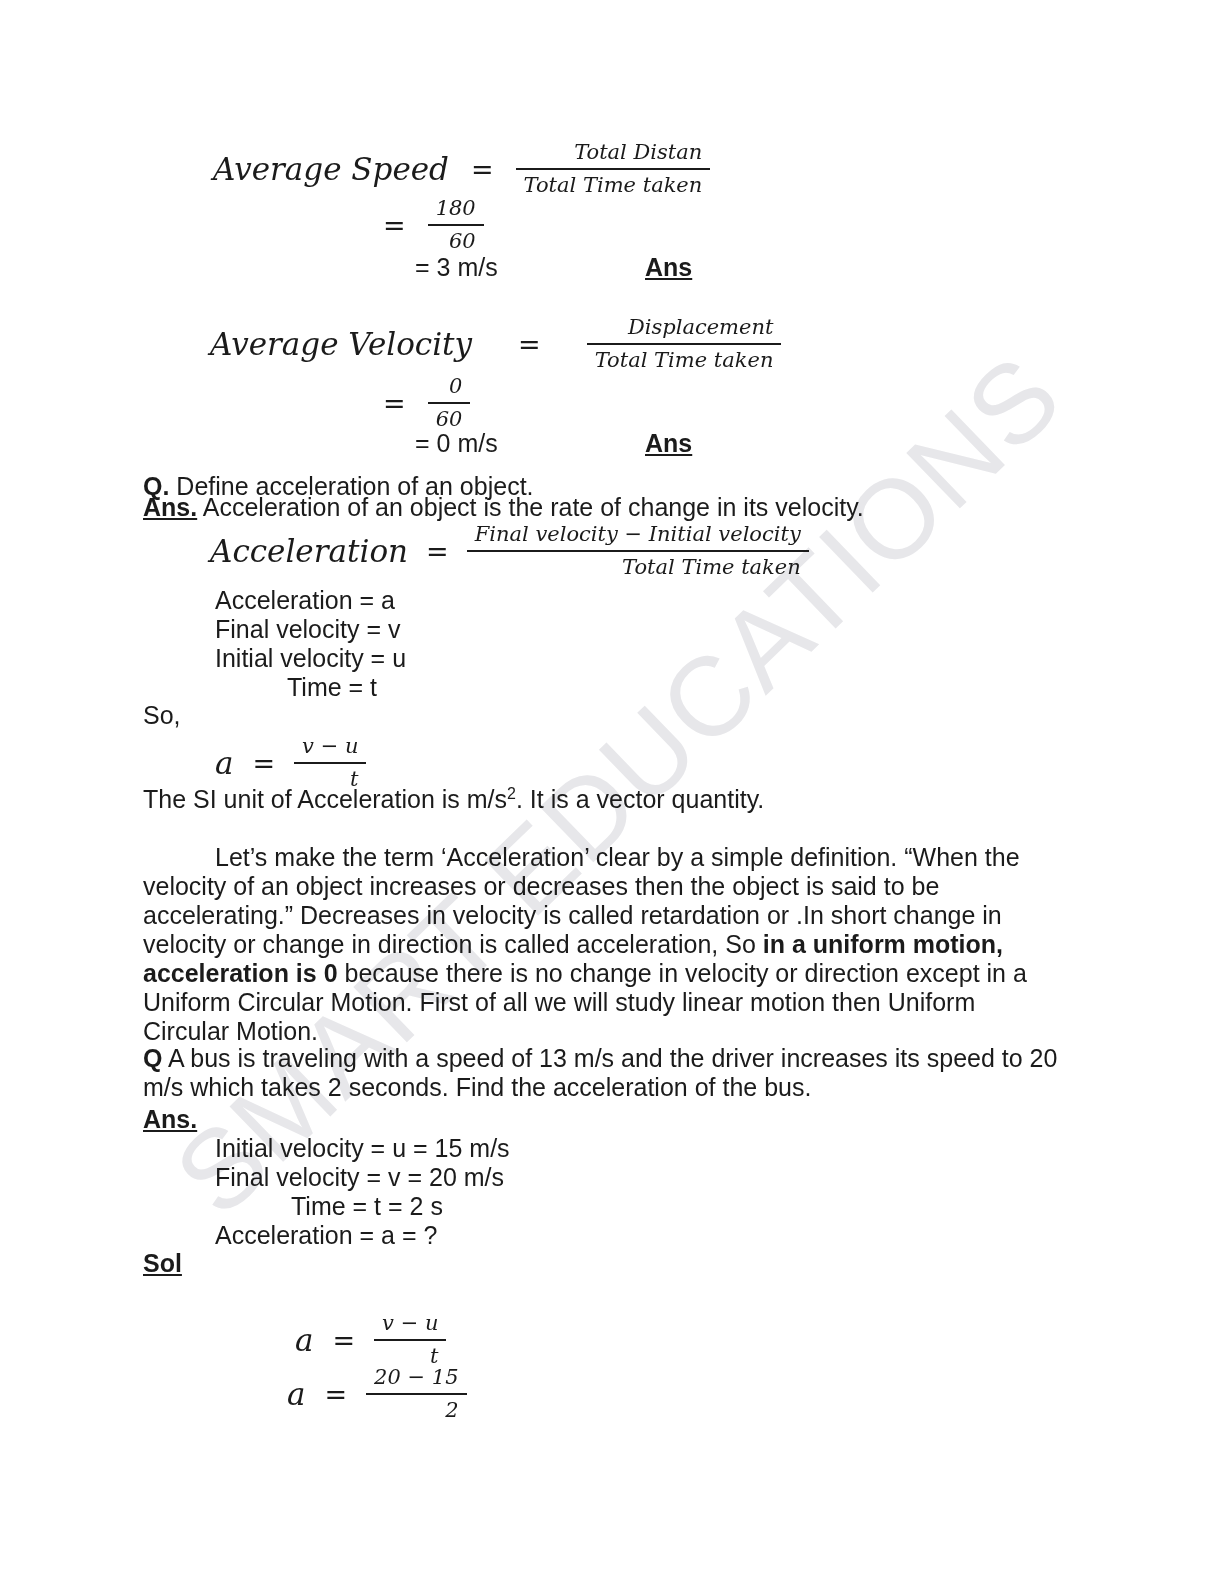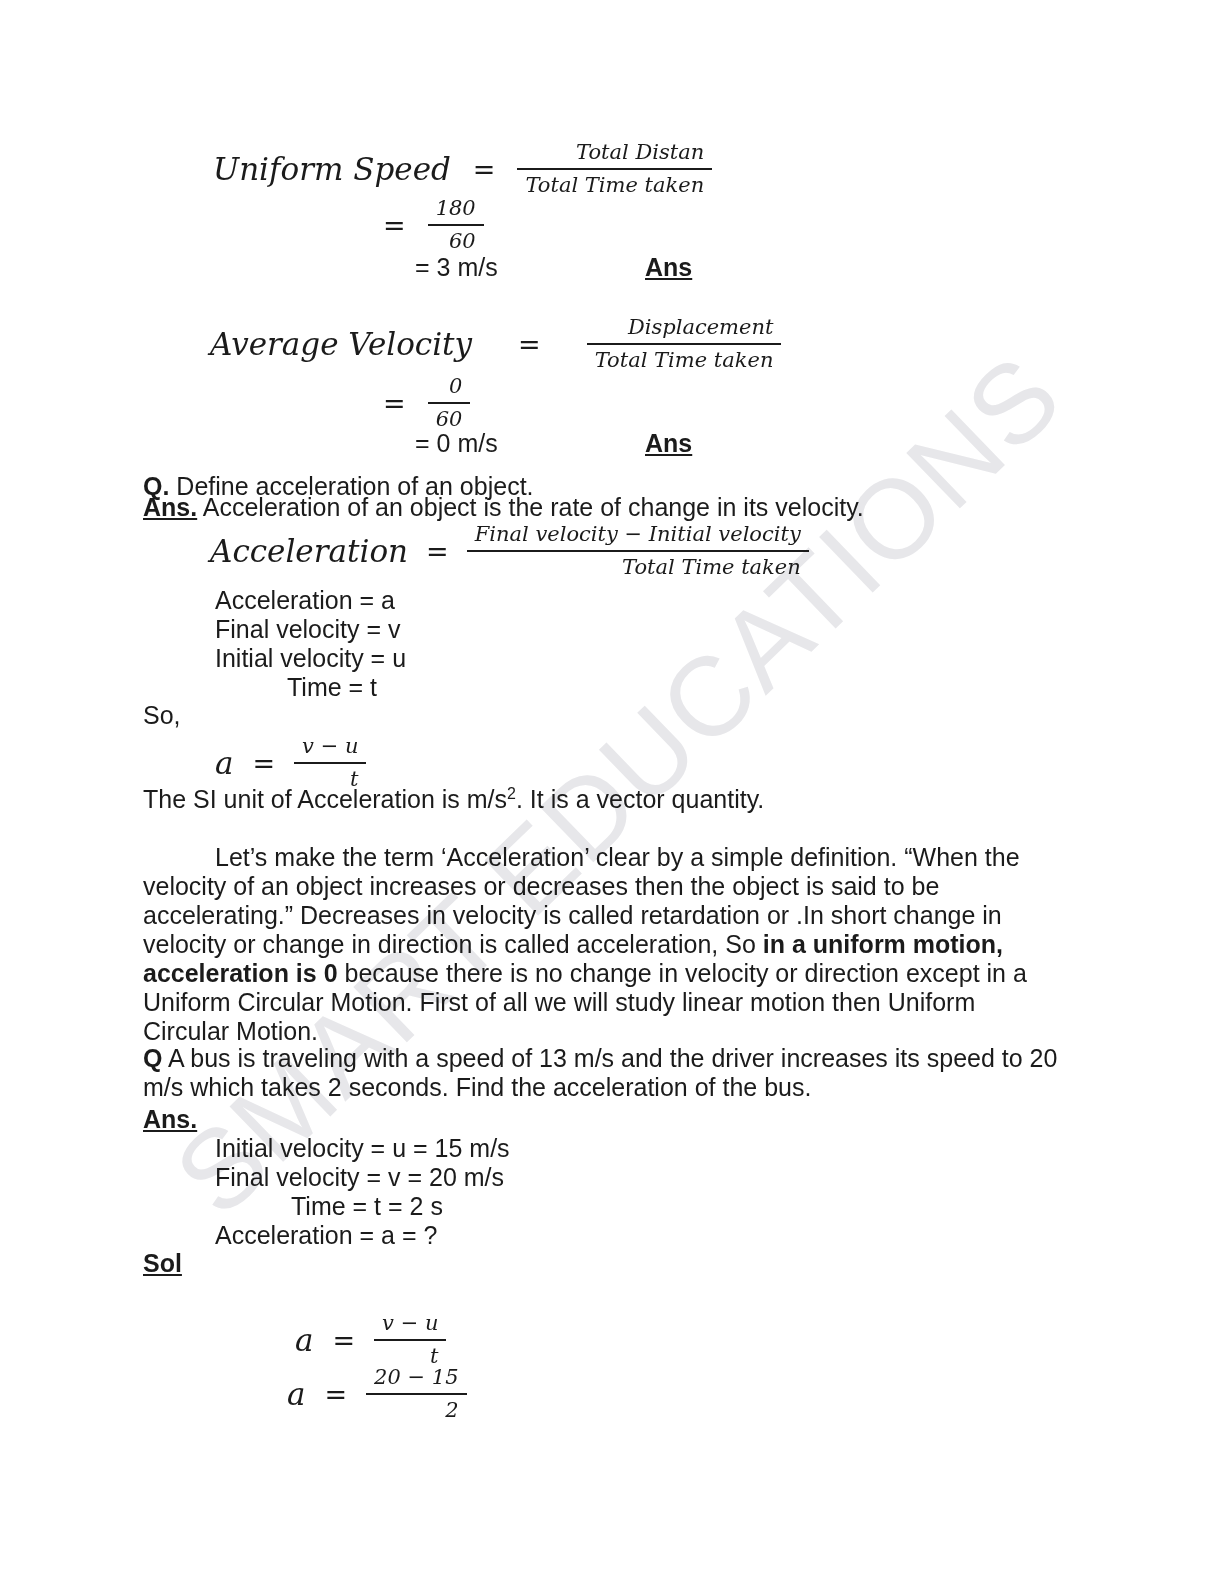--- a/index.html
+++ b/index.html
@@ -82,21 +82,21 @@
   }
 </style>
 </head>
 <body>
 
 <div class="page">
 
   <div class="watermark">SMART EDUCATIONS</div>
 
   <div class="mrow" style="left:213px; top:140px;">
-    <span class="math">Uniform Speed</span>
+    <span class="math">Average Speed</span>
     <span class="math-eq">=</span>
     <span class="frac">
       <span class="num">Total Distan</span>
       <span class="den">Total Time taken</span>
     </span>
   </div>
 
   <div class="mrow" style="left:383px; top:196px;">
     <span class="math-eq" style="margin-left:0;">=</span>
     <span class="frac">

